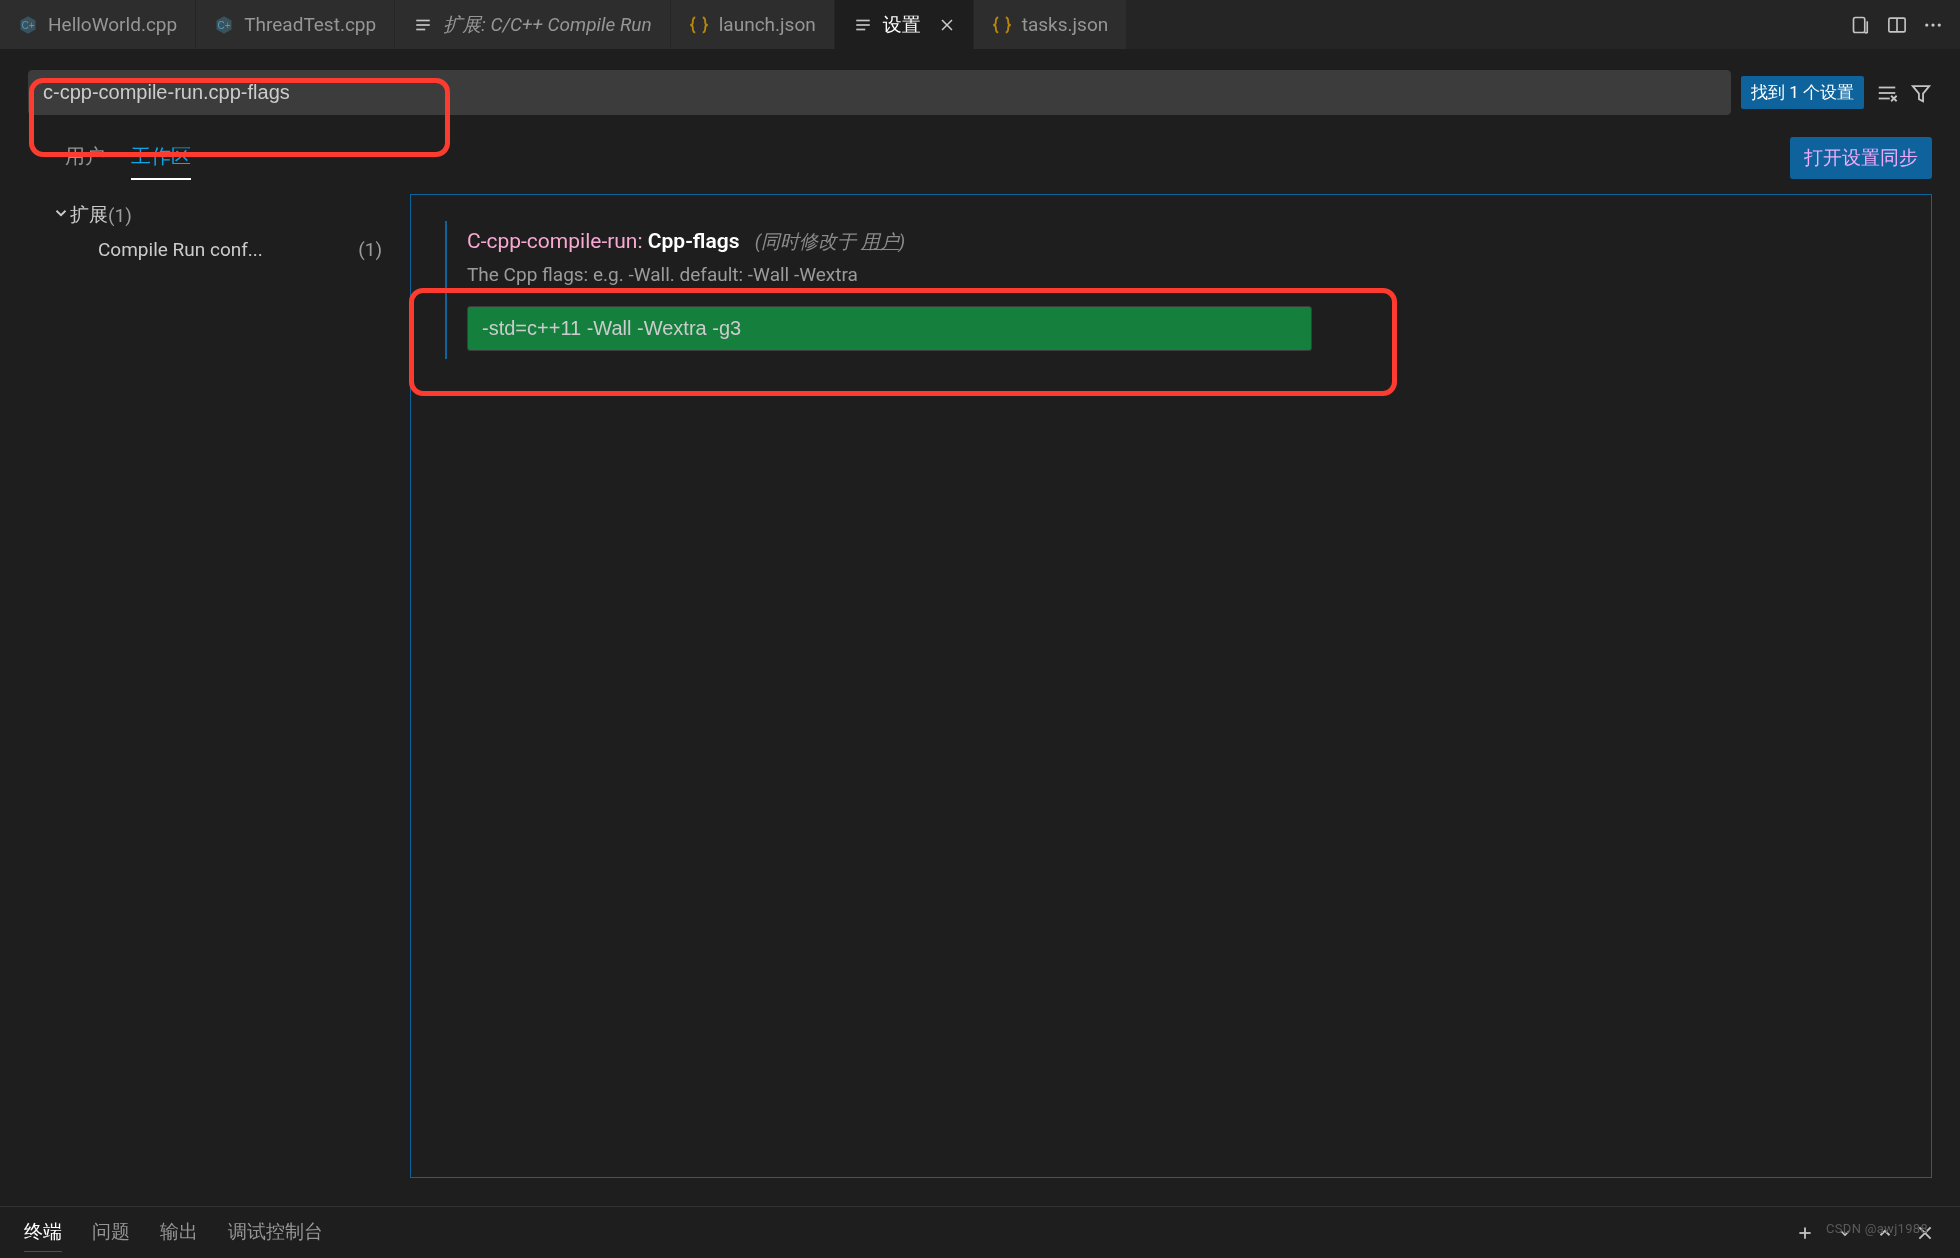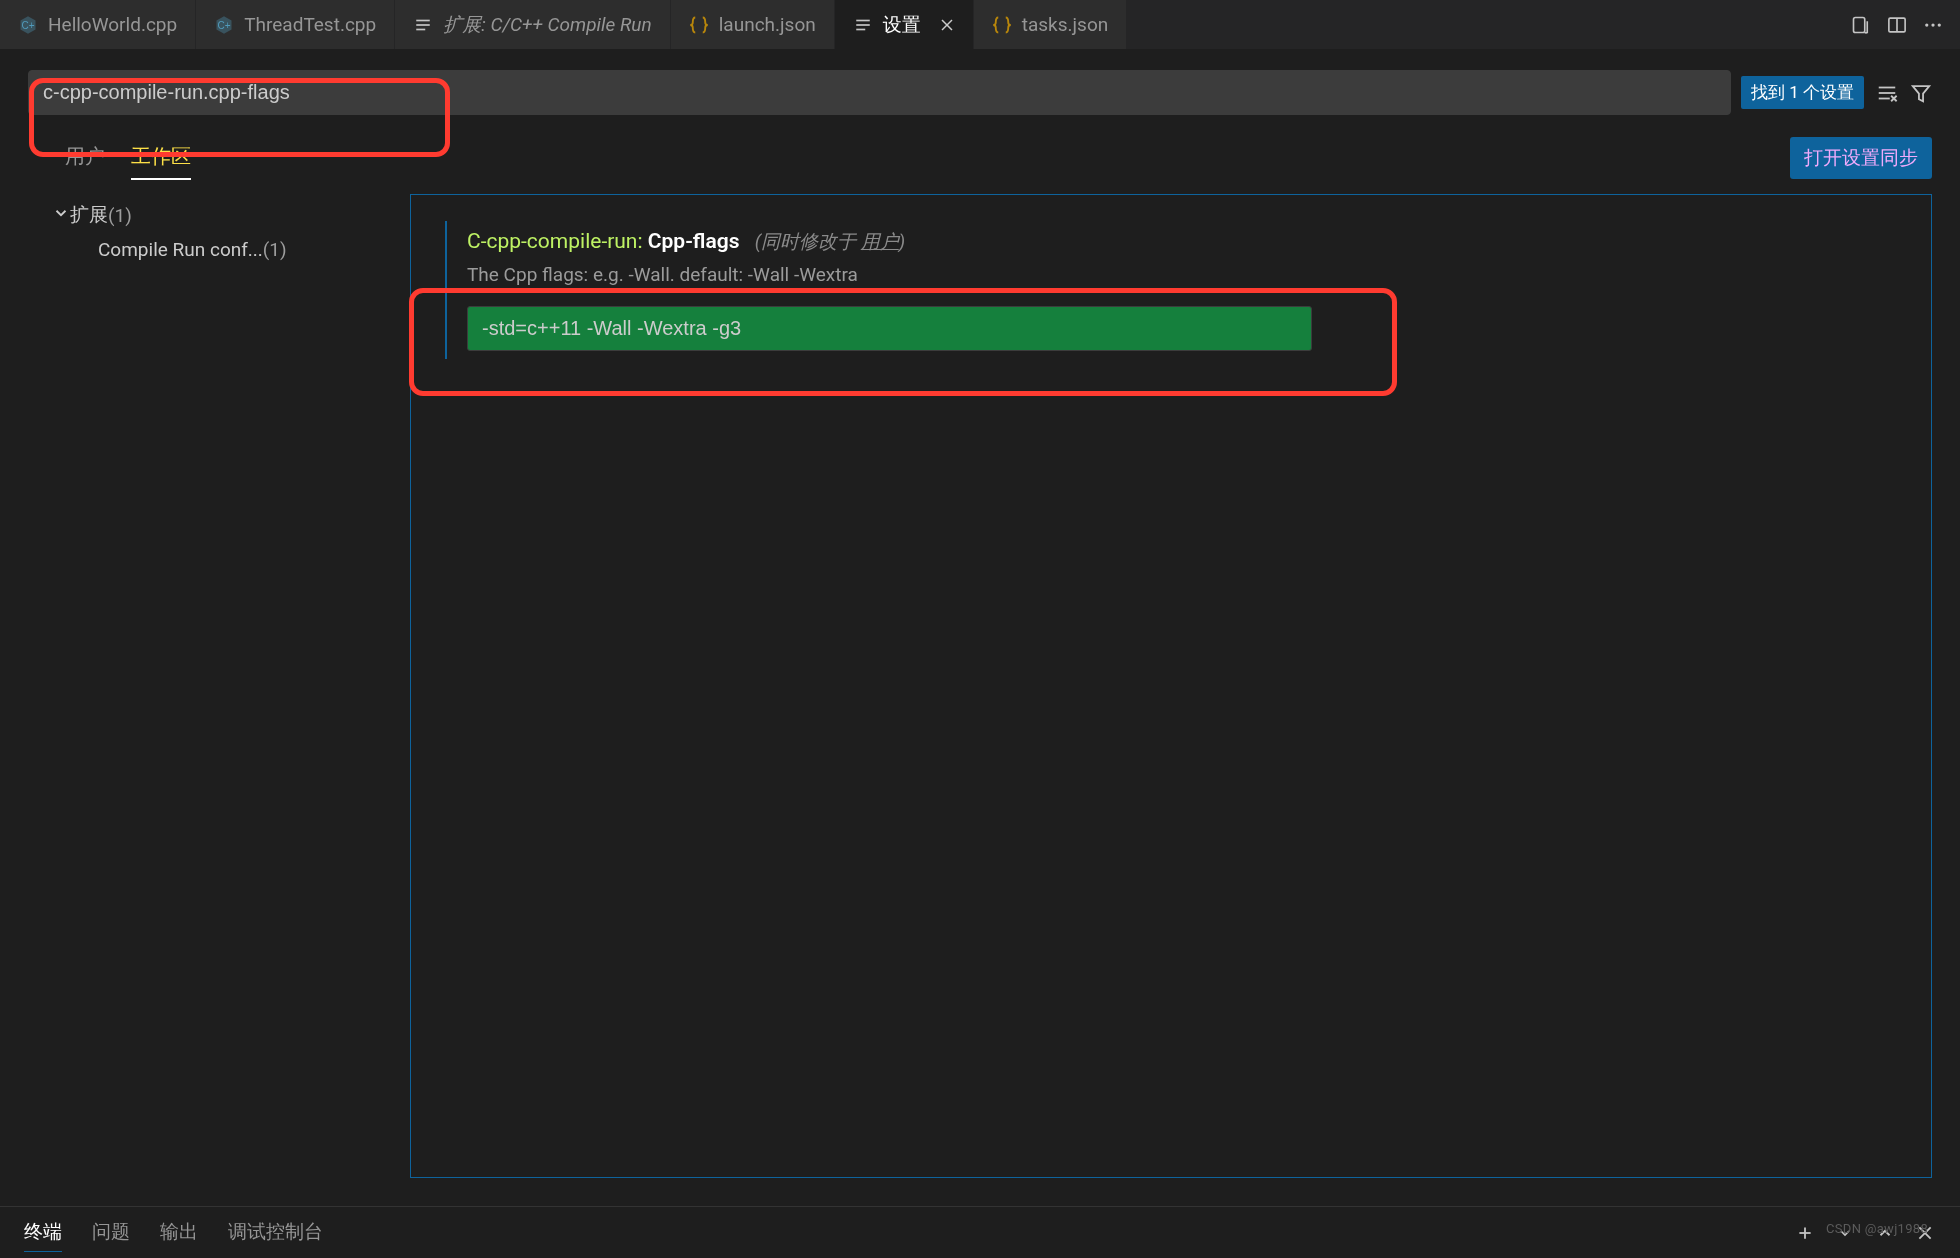--- a/index.html
+++ b/index.html
@@ -99,21 +99,21 @@
       align-items: center;
       justify-content: space-between;
       padding: 8px 28px 0 65px;
     }
     .scope-tabs {
       display: flex;
       gap: 26px;
       color: #969696;
     }
     .scope-tab { padding: 8px 0; cursor:pointer; font-size: 20px; }
-    .scope-tab.active { color: #fde047; border-bottom: 2px solid #ffffff; }
+    .scope-tab.active { color: #0ea5e9; border-bottom: 2px solid #ffffff; }
     .sync-button {
       background: #0e639c;
       color: #f0abfc;
       border: none;
       padding: 8px 14px;
       border-radius: 3px;
       font-size: 19px;
       cursor: pointer;
     }
 
@@ -123,37 +123,37 @@
       height: calc(100% - 50px - 90px - 54px - 52px);
       align-items: stretch;
     }
     .sidebar-toc {
       width: 410px;
       padding: 22px 14px 14px 52px;
       color: #cccccc;
       font-size: 19px;
     }
     .toc-group { display:flex; align-items:center; cursor:pointer; }
-    .toc-child { padding: 10px 0 0 46px; color:#cccccc; display:flex; justify-content:flex-start; width: 330px; }
+    .toc-child { padding: 10px 0 0 46px; color:#cccccc; display:flex; justify-content:space-between; width: 330px; gap: 21px; }
     .toc-count { color: #9c9c9c; }
 
     .settings-panel {
       flex: 1;
       margin: 14px 28px 14px 0;
       border: 1px solid #0e639c;
       background: #1e1e1e;
       padding: 26px 34px;
       position: relative;
     }
     .setting-block {
       border-left: 2px solid #0e639c;
       padding: 8px 20px;
     }
     .setting-title { color: #e7e7e7; font-size: 21px; }
-    .setting-title .key { color: #bef264; }
+    .setting-title .key { color: #f9a8d4; }
     .setting-title .sub { font-weight: 600; color: #ffffff; }
     .setting-title .note { color:#8a8a8a; font-style: italic; margin-left: 10px; font-size: 19px; }
     .setting-title .note .underline { text-decoration: underline; }
     .setting-desc { color: #9b9b9b; margin-top: 8px; font-size: 19px; }
     .setting-input-wrap { margin-top: 20px; }
     .setting-input {
       width: 845px;
       background: #15803d;
       border: 1px solid #3c3c3c;
       border-radius: 3px;

